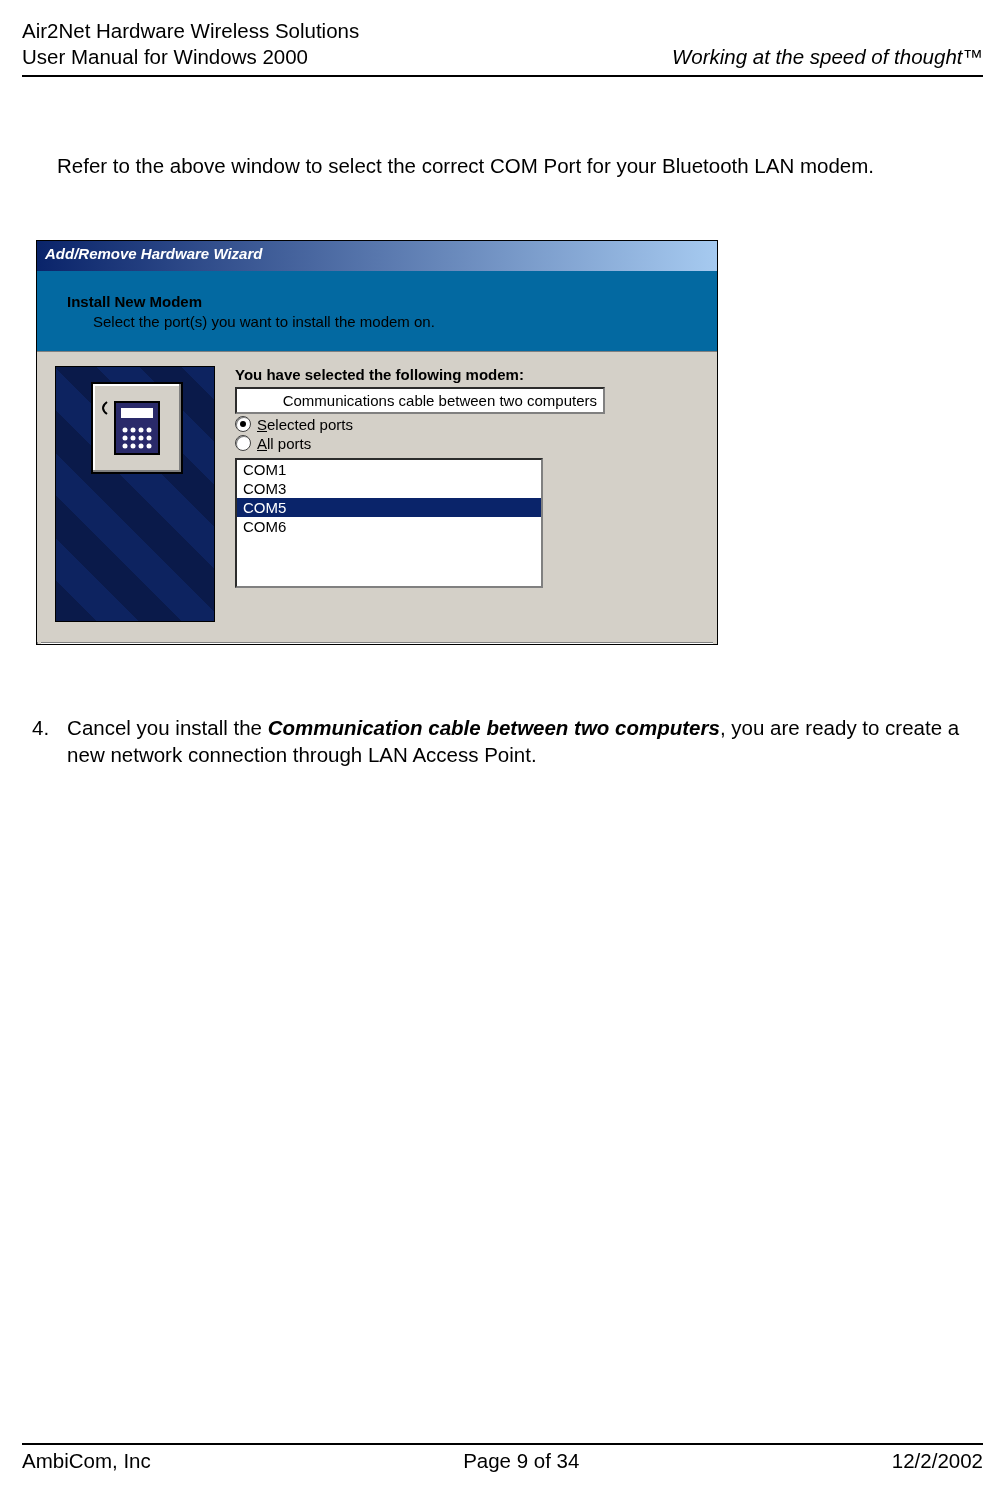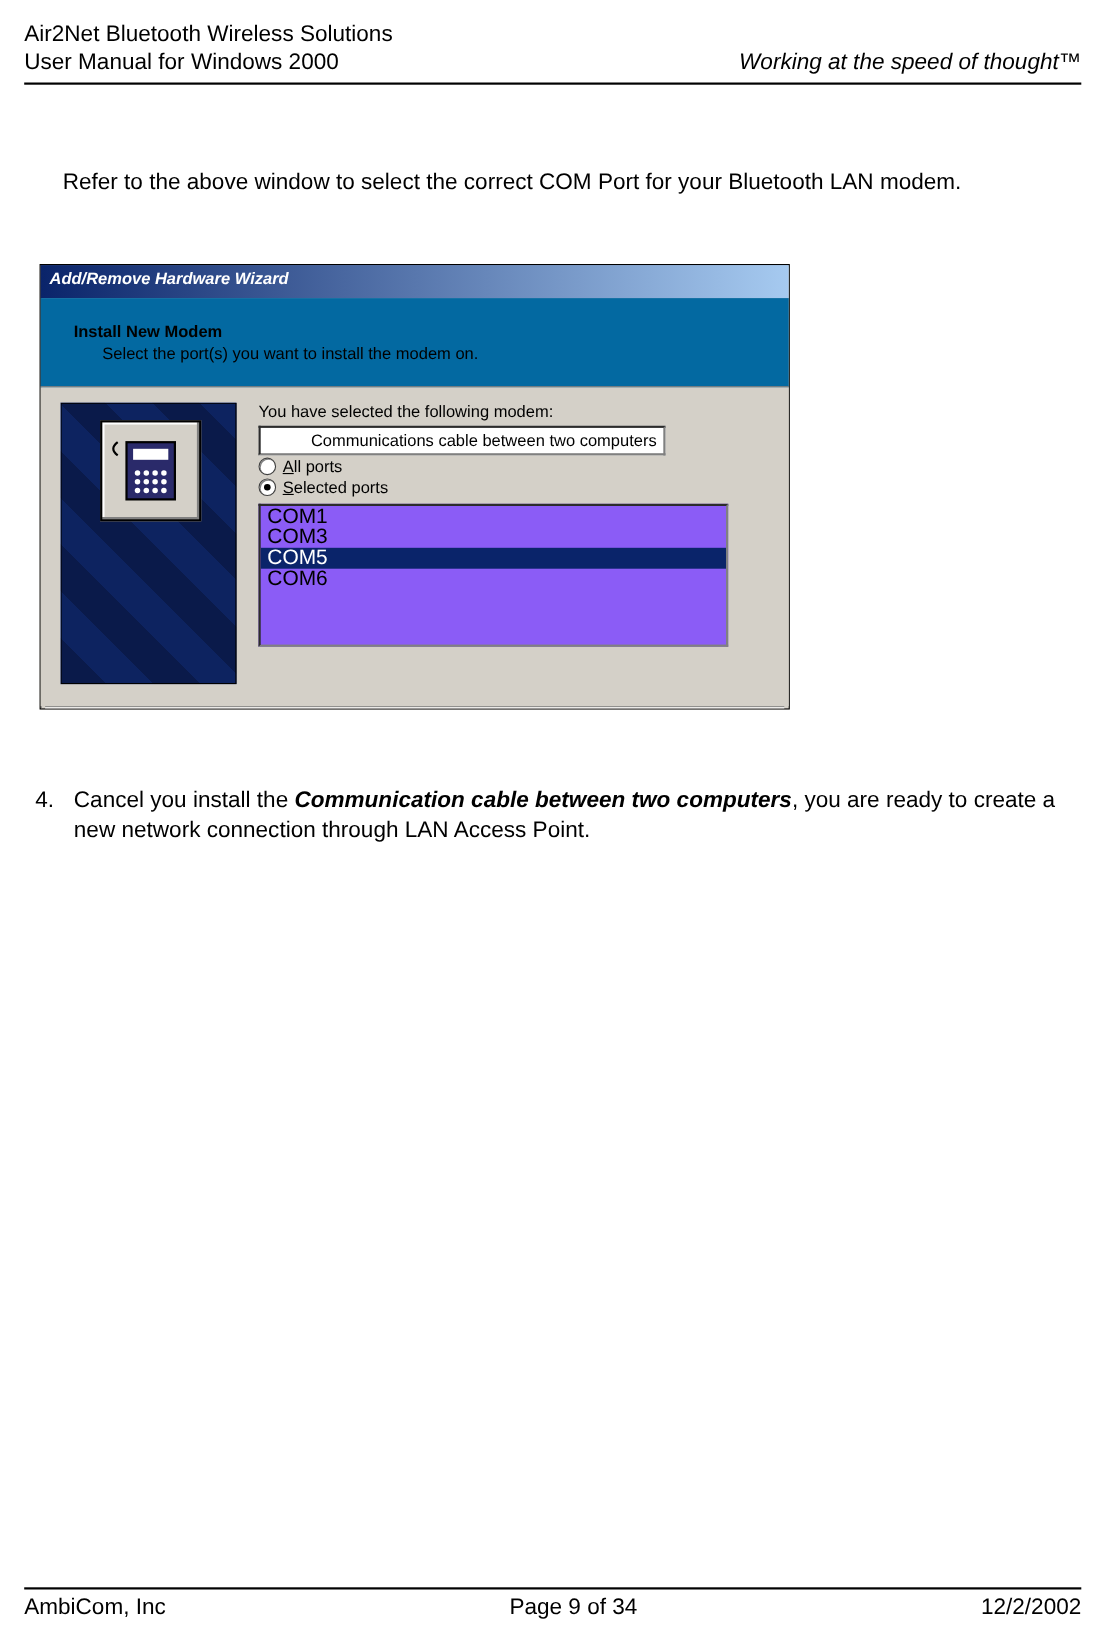--- a/index.html
+++ b/index.html
@@ -95,46 +95,46 @@
   .modem-icon {
     position: absolute;
     top: 16px; left: 36px;
     width: 88px; height: 88px;
     background: #d4d0c8;
     border: 2px solid #000;
     box-shadow: inset -2px -2px 0 #808080, inset 2px 2px 0 #fff;
   }
   .modem-icon svg { width: 100%; height: 100%; }
   .form-area { flex: 1 1 auto; }
-  .form-label { margin-bottom: 4px; }
+  .form-label { margin-bottom: 4px; font-weight: bold; }
   .sunken-field {
     background: #fff;
     border: 2px inset #808080;
     padding: 3px 6px;
     width: 370px;
     font-size: 15px;
     box-sizing: border-box;
     text-align: right;
   }
   .radio-row { display: flex; align-items: center; gap: 6px; margin-top: 2px; }
   .radio-circle {
     width: 14px; height: 14px; border-radius: 50%;
     border: 1px solid #404040; background: #fff;
     box-shadow: inset 1px 1px 0 #808080;
     display: flex; align-items: center; justify-content: center;
   }
   .radio-dot { width: 6px; height: 6px; border-radius: 50%; background: #000; }
   .u { text-decoration: underline; }
   .listbox {
     margin-top: 6px;
-    width: 427px;
+    width: 308px;
     height: 130px;
-    background: #8b5cf6;
+    background: #ffffff;
     border: 2px inset #808080;
-    font-size: 19px;
+    font-size: 15px;
     overflow: hidden;
     box-sizing: border-box;
   }
   .listbox-item { padding: 0 6px; line-height: 19px; height: 19px; }
   .listbox-item.selected { background: #0a246a; color: #fff; }
   .sep {
     border-top: 1px solid #808080;
     border-bottom: 1px solid #fff;
     height: 0; margin: 0 4px;
   }
@@ -169,21 +169,21 @@
     margin-top: 4px;
   }
 </style>
 </head>
 <body>
 
 <div class="page">
 
   <div class="header-row">
     <div class="header-left">
-      <div>Air2Net Bluetooth Wireless Solutions</div>
+      <div>Air2Net Hardware Wireless Solutions</div>
       <div>User Manual for Windows 2000</div>
     </div>
     <div class="header-right">Working at the speed of thought™</div>
   </div>
   <hr class="hr-top">
 
   <div class="body-text">Refer to the above window to select the correct COM Port for your Bluetooth LAN modem.</div>
 
   <div class="wizard">
     <div class="titlebar">Add/Remove Hardware Wizard</div>
@@ -215,28 +215,28 @@
           </svg>
         </div>
       </div>
 
       <div class="form-area">
         <div class="form-label">You have selected the following modem:</div>
         <div class="sunken-field">Communications cable between two computers</div>
 
 
         <div class="radio-row">
-          <span class="radio-circle"></span>
-          <span><span class="u">A</span><span>ll ports</span></span>
-        </div>
-        <div class="radio-row">
           <span class="radio-circle">
               <span class="radio-dot"></span>
             </span>
           <span><span class="u">S</span><span>elected ports</span></span>
+        </div>
+        <div class="radio-row">
+          <span class="radio-circle"></span>
+          <span><span class="u">A</span><span>ll ports</span></span>
         </div>
 
         <div class="listbox">
           <div class="listbox-item">COM1</div>
           <div class="listbox-item">COM3</div>
           <div class="listbox-item selected">COM5</div>
           <div class="listbox-item">COM6</div>
         </div>
       </div>
     </div>

